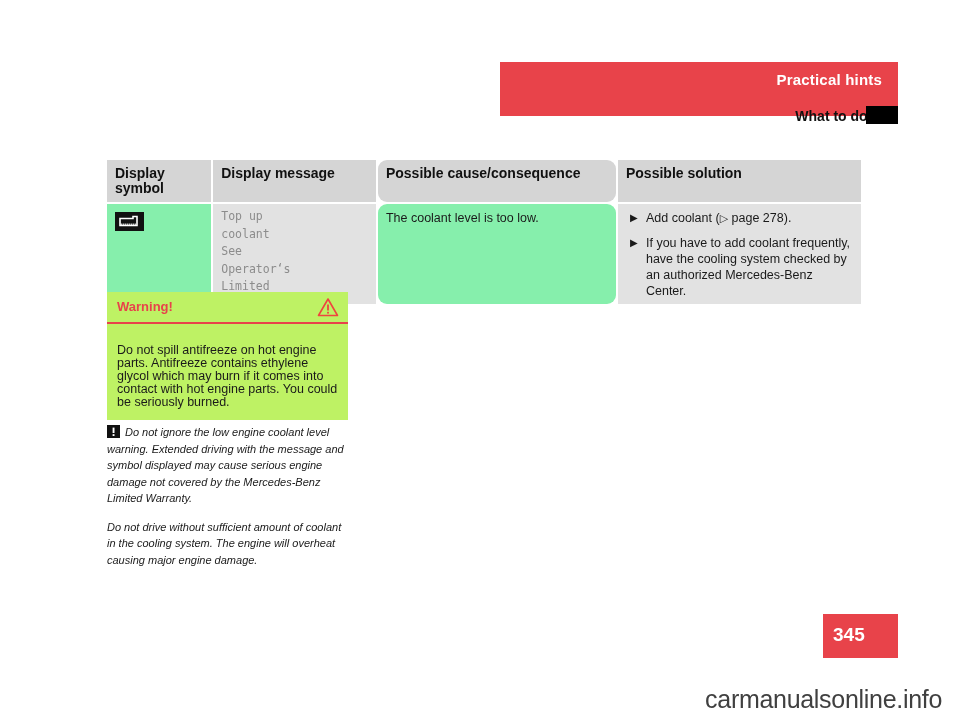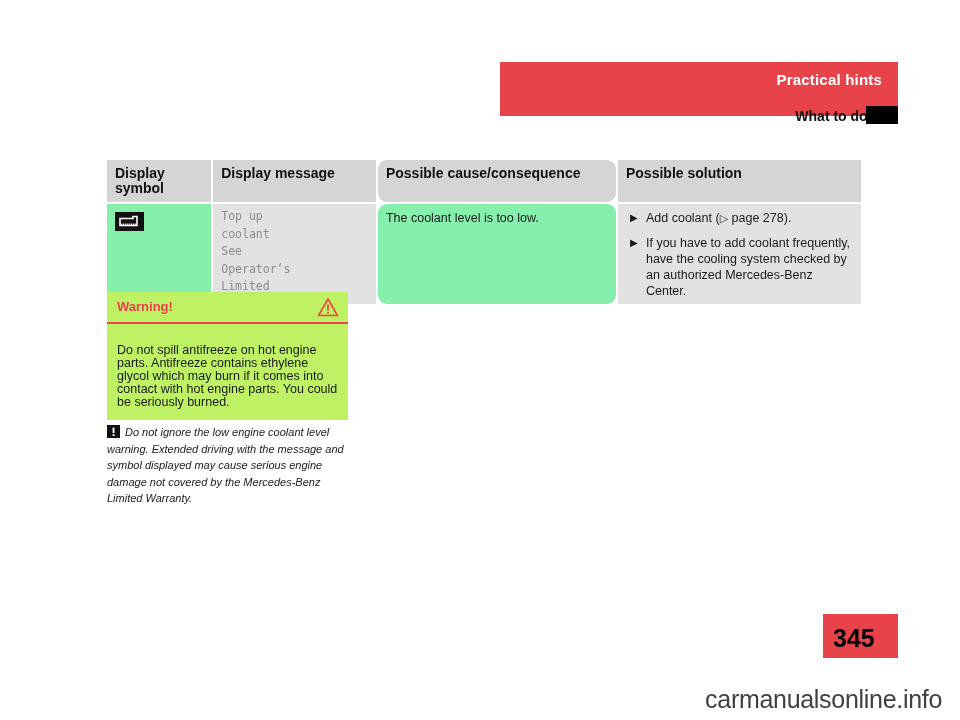--- a/index.html
+++ b/index.html
@@ -210,23 +210,23 @@
     left: 823px;
     top: 614px;
     width: 75px;
     height: 44px;
     background: #e8434a;
   }
   .page-num {
     position: absolute;
     left: 10px;
     top: 10px;
-    font-size: 25px;
-    font-weight: bold;
-    color: #000000;
+    font-size: 19px;
+    font-weight: bold;
+    color: #ffffff;
   }
 
   
   .watermark {
     position: absolute;
     right: 18px;
     bottom: 6px;
     font-size: 25px;
     color: #404040;
     letter-spacing: -0.3px;
@@ -302,19 +302,20 @@
   </div>
   <div class="warning-body">Do not spill antifreeze on hot engine parts. Antifreeze contains ethylene glycol which may burn if it comes into contact with hot engine parts. You could be seriously burned.</div>
 </div>
 
 <div class="note">
   <p><span class="note-icon"><svg width="13" height="13" viewBox="0 0 13 13">
           <rect x="0" y="0" width="13" height="13" fill="#111111"></rect>
           <rect x="5.6" y="2.6" width="1.9" height="5.4" fill="#ffffff"></rect>
           <rect x="5.6" y="9.1" width="1.9" height="1.9" fill="#ffffff"></rect>
         </svg></span><span>Do not ignore the low engine coolant level warning. Extended driving with the message and symbol displayed may cause serious engine damage not covered by the Mercedes-Benz Limited Warranty.</span></p>
+  <p>Do not drive without sufficient amount of coolant in the cooling system. The engine will overheat causing major engine damage.</p>
 </div>
 
 <div class="page-block">
   <div class="page-num">345</div>
 </div>
 
 <div class="watermark">carmanualsonline.info</div>
 
 </body></html>

